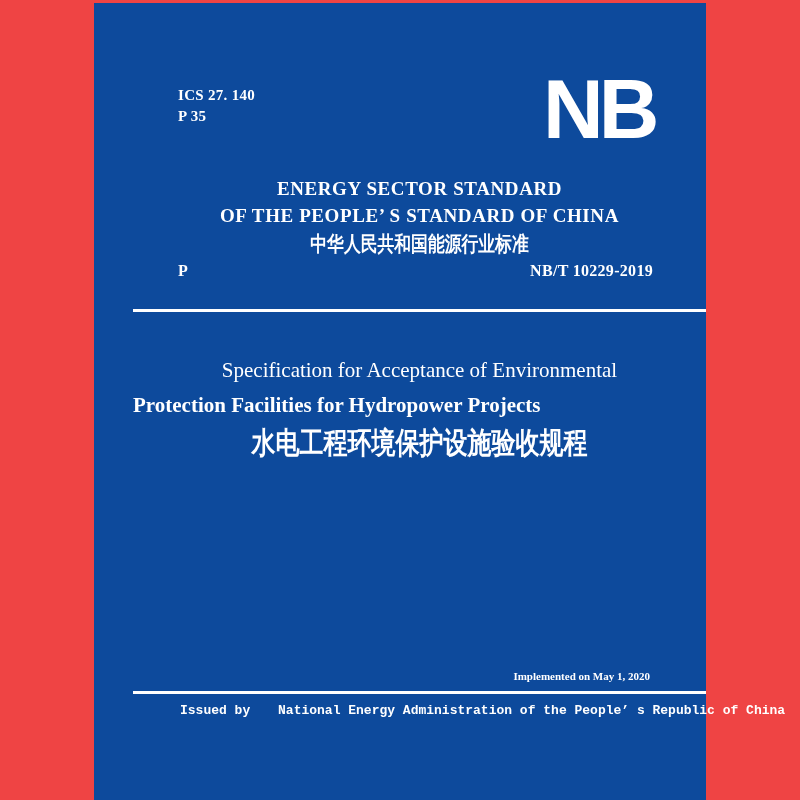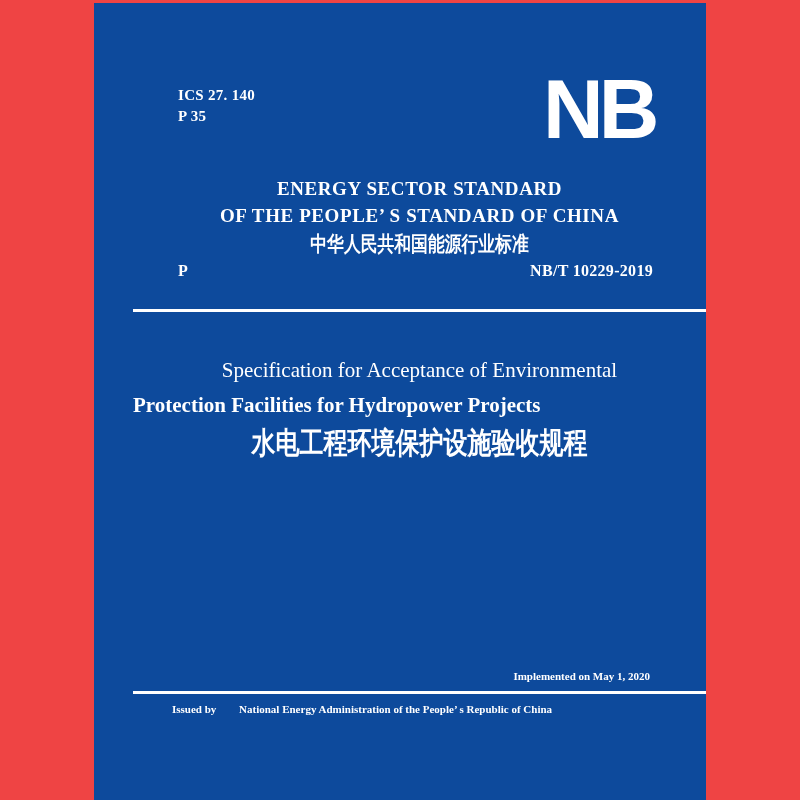--- a/index.html
+++ b/index.html
@@ -123,25 +123,26 @@
     font-size: 15px;
     font-weight: bold;
   }
   .implemented-on {
     right: 56px;
     top: 667px;
     font-size: 11px;
     font-weight: bold;
   }
   .issued-by-row {
-    left: 78px;
+    left: 86px;
     top: 700px;
-    font-size: 11px;
+    font-size: 13px;
     font-weight: bold;
     white-space: nowrap;
+    font-family: Liberation Mono, monospace;
   }
   .issued-by-label { display: inline-block; }
   .issued-by-value { display: inline-block; margin-left: 20px; }
 </style>
 </head>
 <body>
 
 <div class="page">
   <div class="cover">
 

